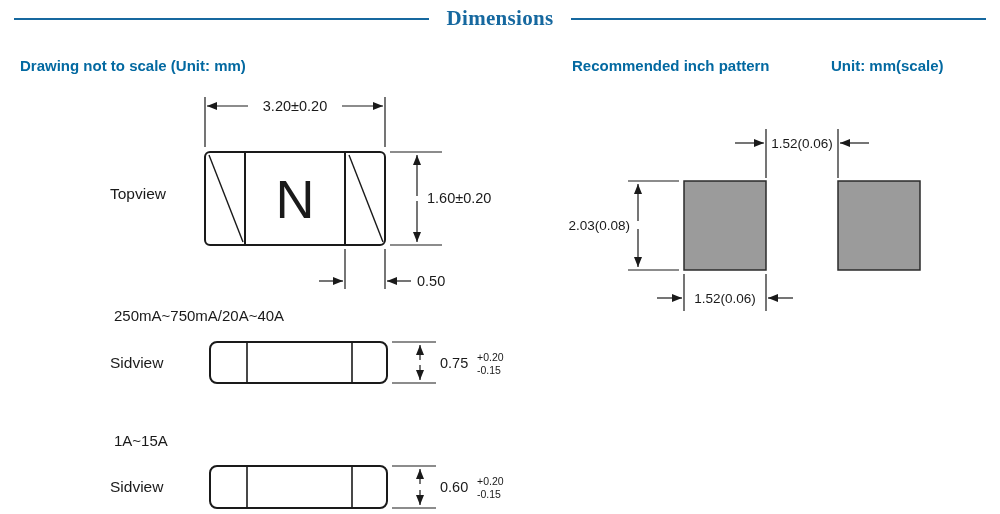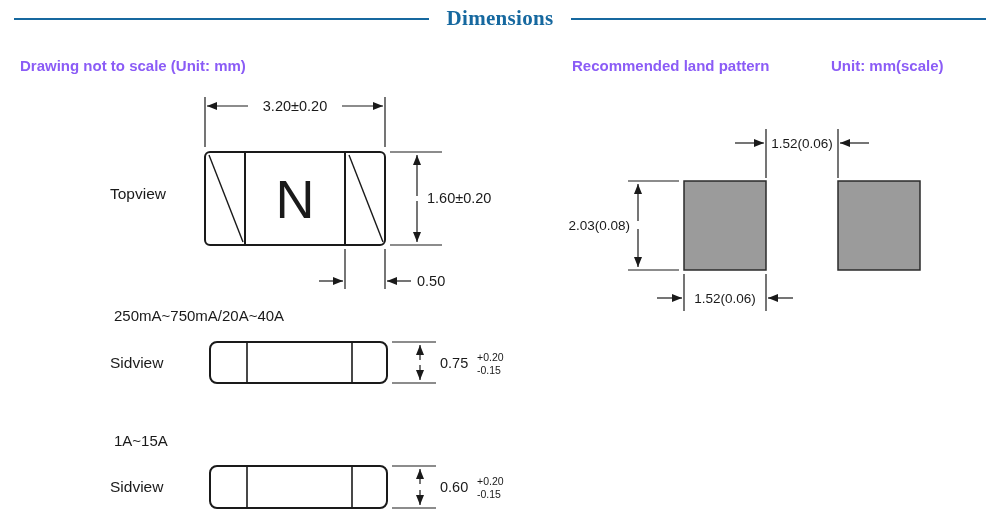--- a/index.html
+++ b/index.html
@@ -2,37 +2,37 @@
 <html style="--accent: #16689f;"><head>
 <meta charset="utf-8">
 <style>
   :root { --accent:#16689f; }
   * { box-sizing: border-box; }
   body { margin:0; background:#ffffff; font-family:"Liberation Sans", sans-serif; }
   .page { position:relative; width:1000px; height:514px; background:#fff; overflow:hidden;text-align:right; }
   .hdr { position:absolute; top:6px; left:0; right:0; display:flex; align-items:center; padding:0 14px; }
   .hdr .rule { flex:1; height:2px; background:var(--accent); }
   .hdr .title { margin:0 18px; font-family:"Liberation Serif", serif; font-weight:700; font-size:21px; color:var(--accent); letter-spacing:0.3px; }
-  .heading { position:absolute; font-size:15px; font-weight:700; color:#8b5cf6; white-space:nowrap; }
+  .heading { position:absolute; font-size:15px; font-weight:700; color:#0369a1; white-space:nowrap; }
   svg.drawing { position:absolute; left:0; top:0; }
   svg text { fill:#1a1a1a; font-family:"Liberation Sans", sans-serif; }
 </style>
 </head>
 <body>
 
 <div class="page">
 
   <div class="hdr">
     <div class="rule"></div>
     <div class="title">Dimensions</div>
     <div class="rule"></div>
   </div>
 
   <div class="heading" style="left:20px; top:57px;">Drawing not to scale (Unit: mm)</div>
-  <div class="heading" style="left:572px; top:57px;">Recommended land pattern</div>
+  <div class="heading" style="left:572px; top:57px;">Recommended inch pattern</div>
   <div class="heading" style="left:831px; top:57px;">Unit: mm(scale)</div>
 
   <svg class="drawing" width="1000" height="514" viewBox="0 0 1000 514">
     <defs>
       <marker id="arr" markerWidth="11" markerHeight="9" refX="10" refY="4" orient="auto" markerUnits="userSpaceOnUse">
         <path d="M0,0 L10,4 L0,8 z" fill="#1a1a1a"></path>
       </marker>
     </defs>
 
     <text x="110" y="199" font-size="15.5">Topview</text>

